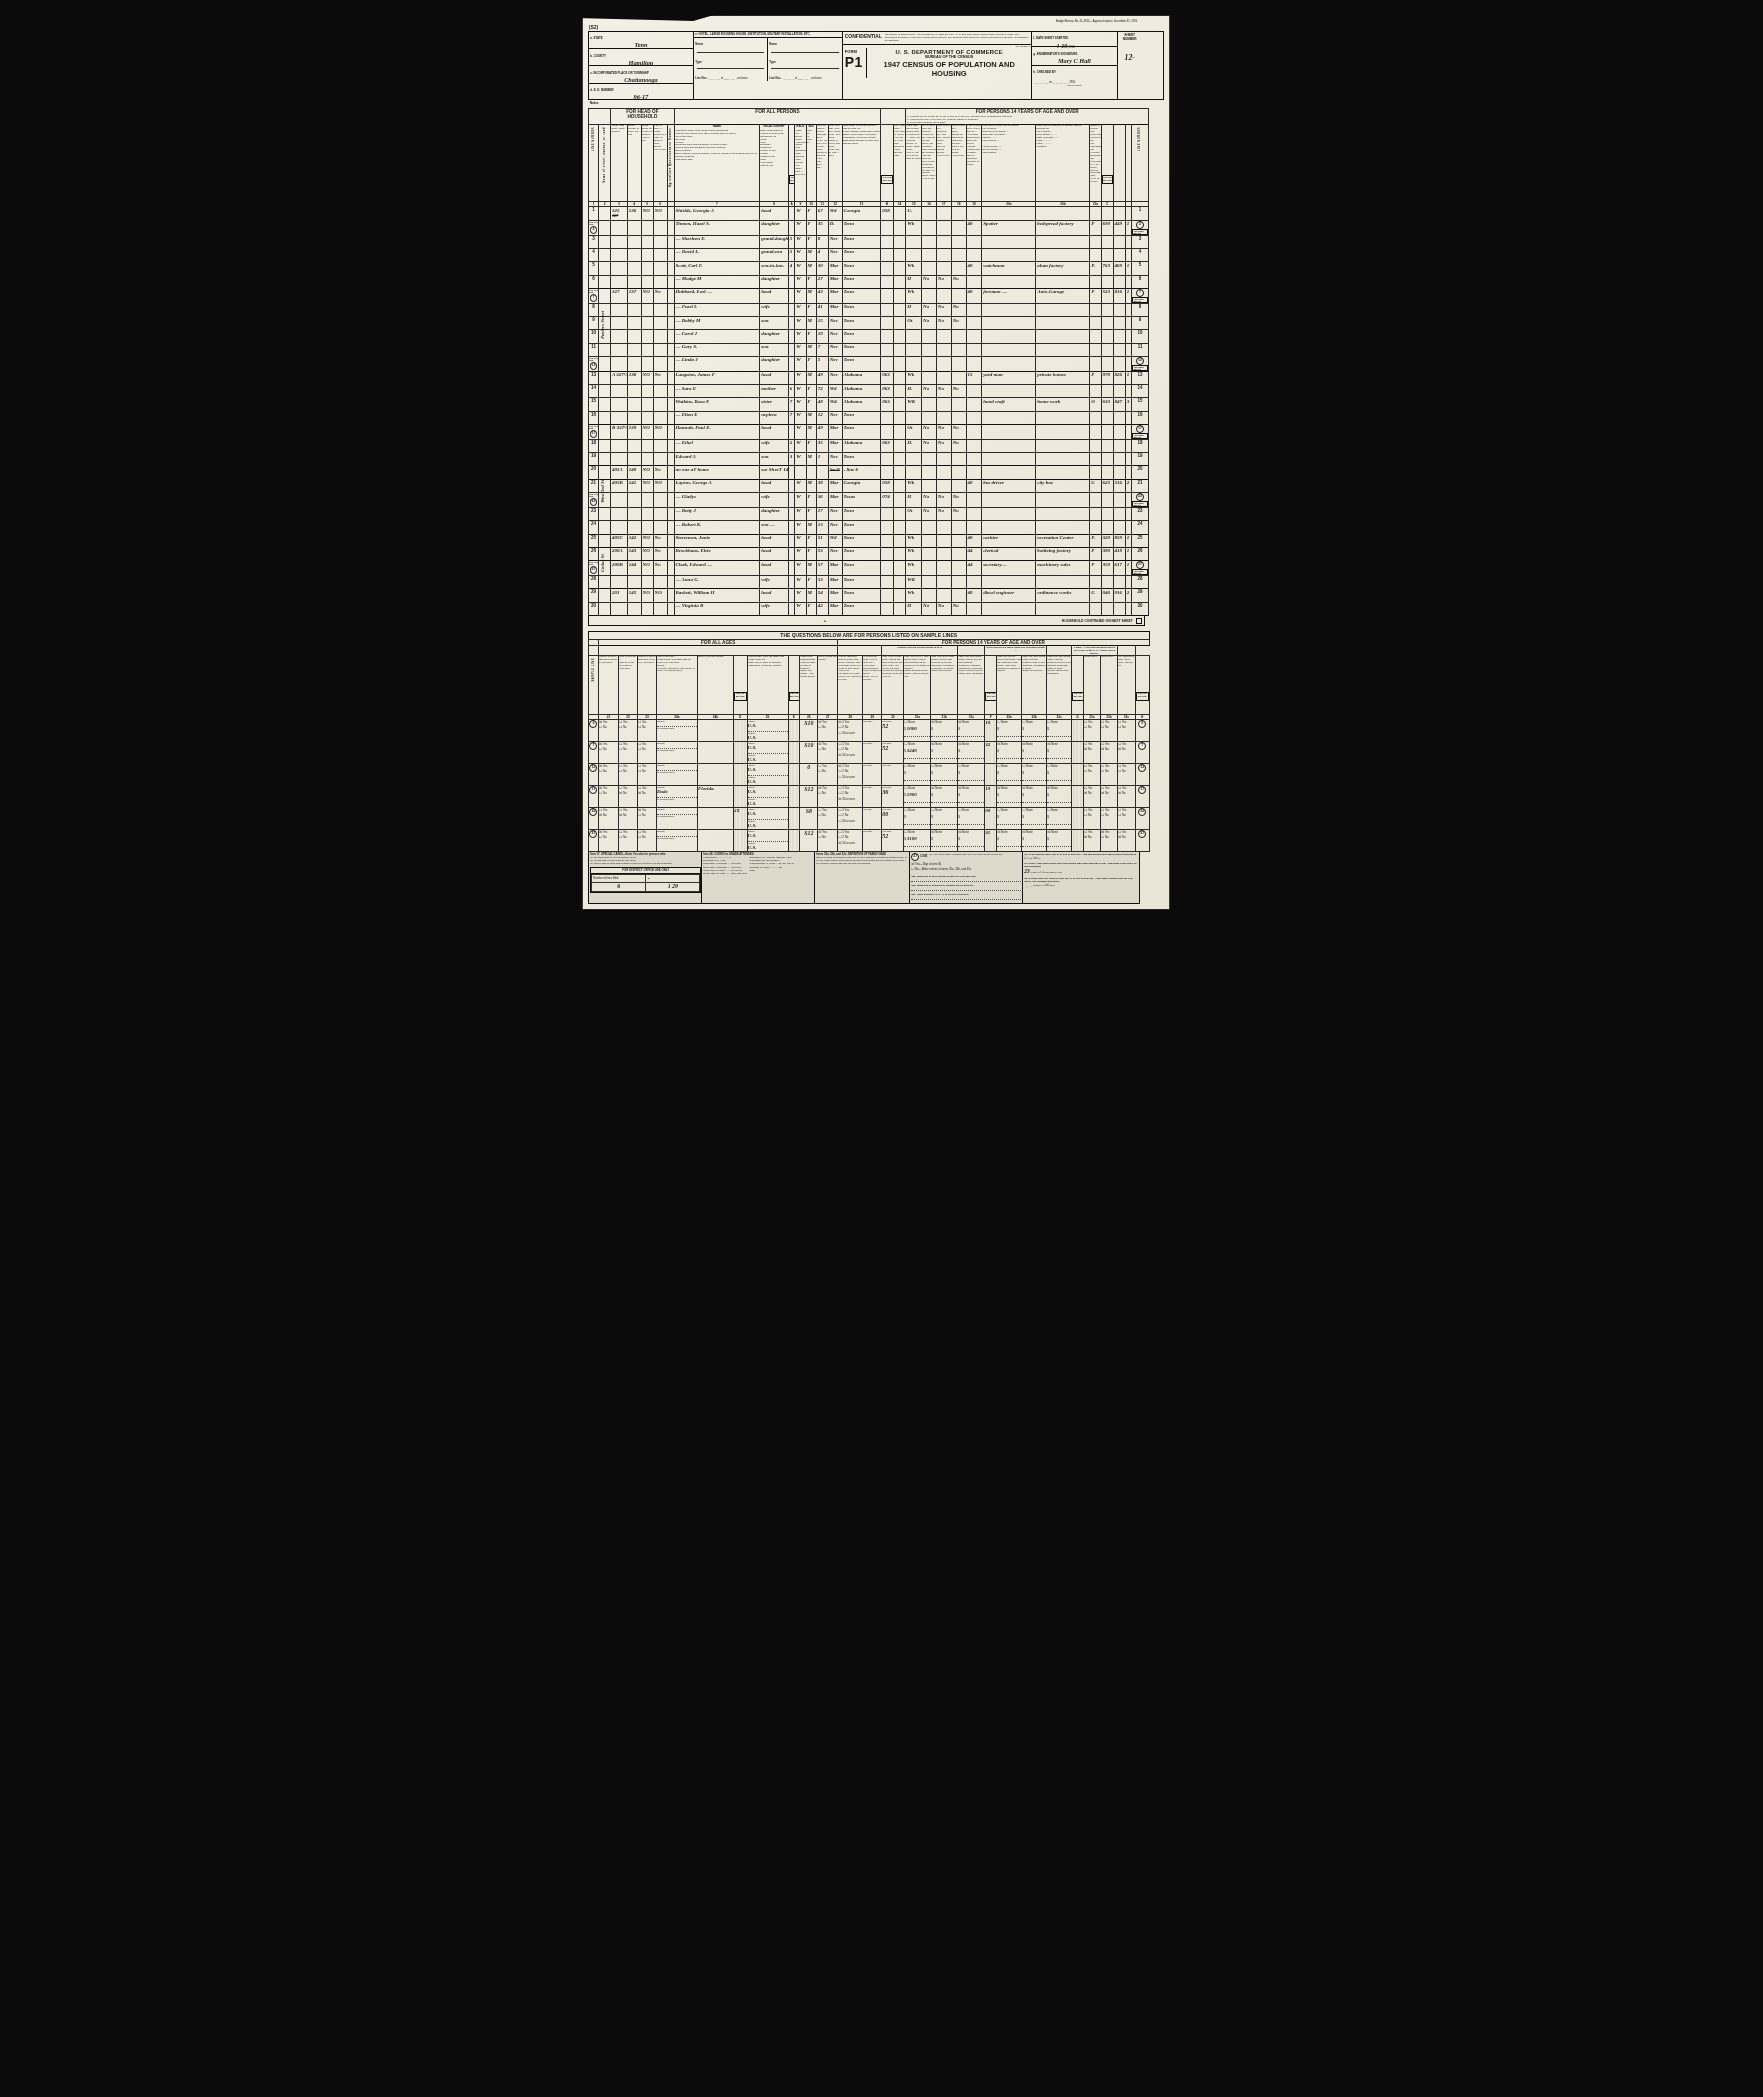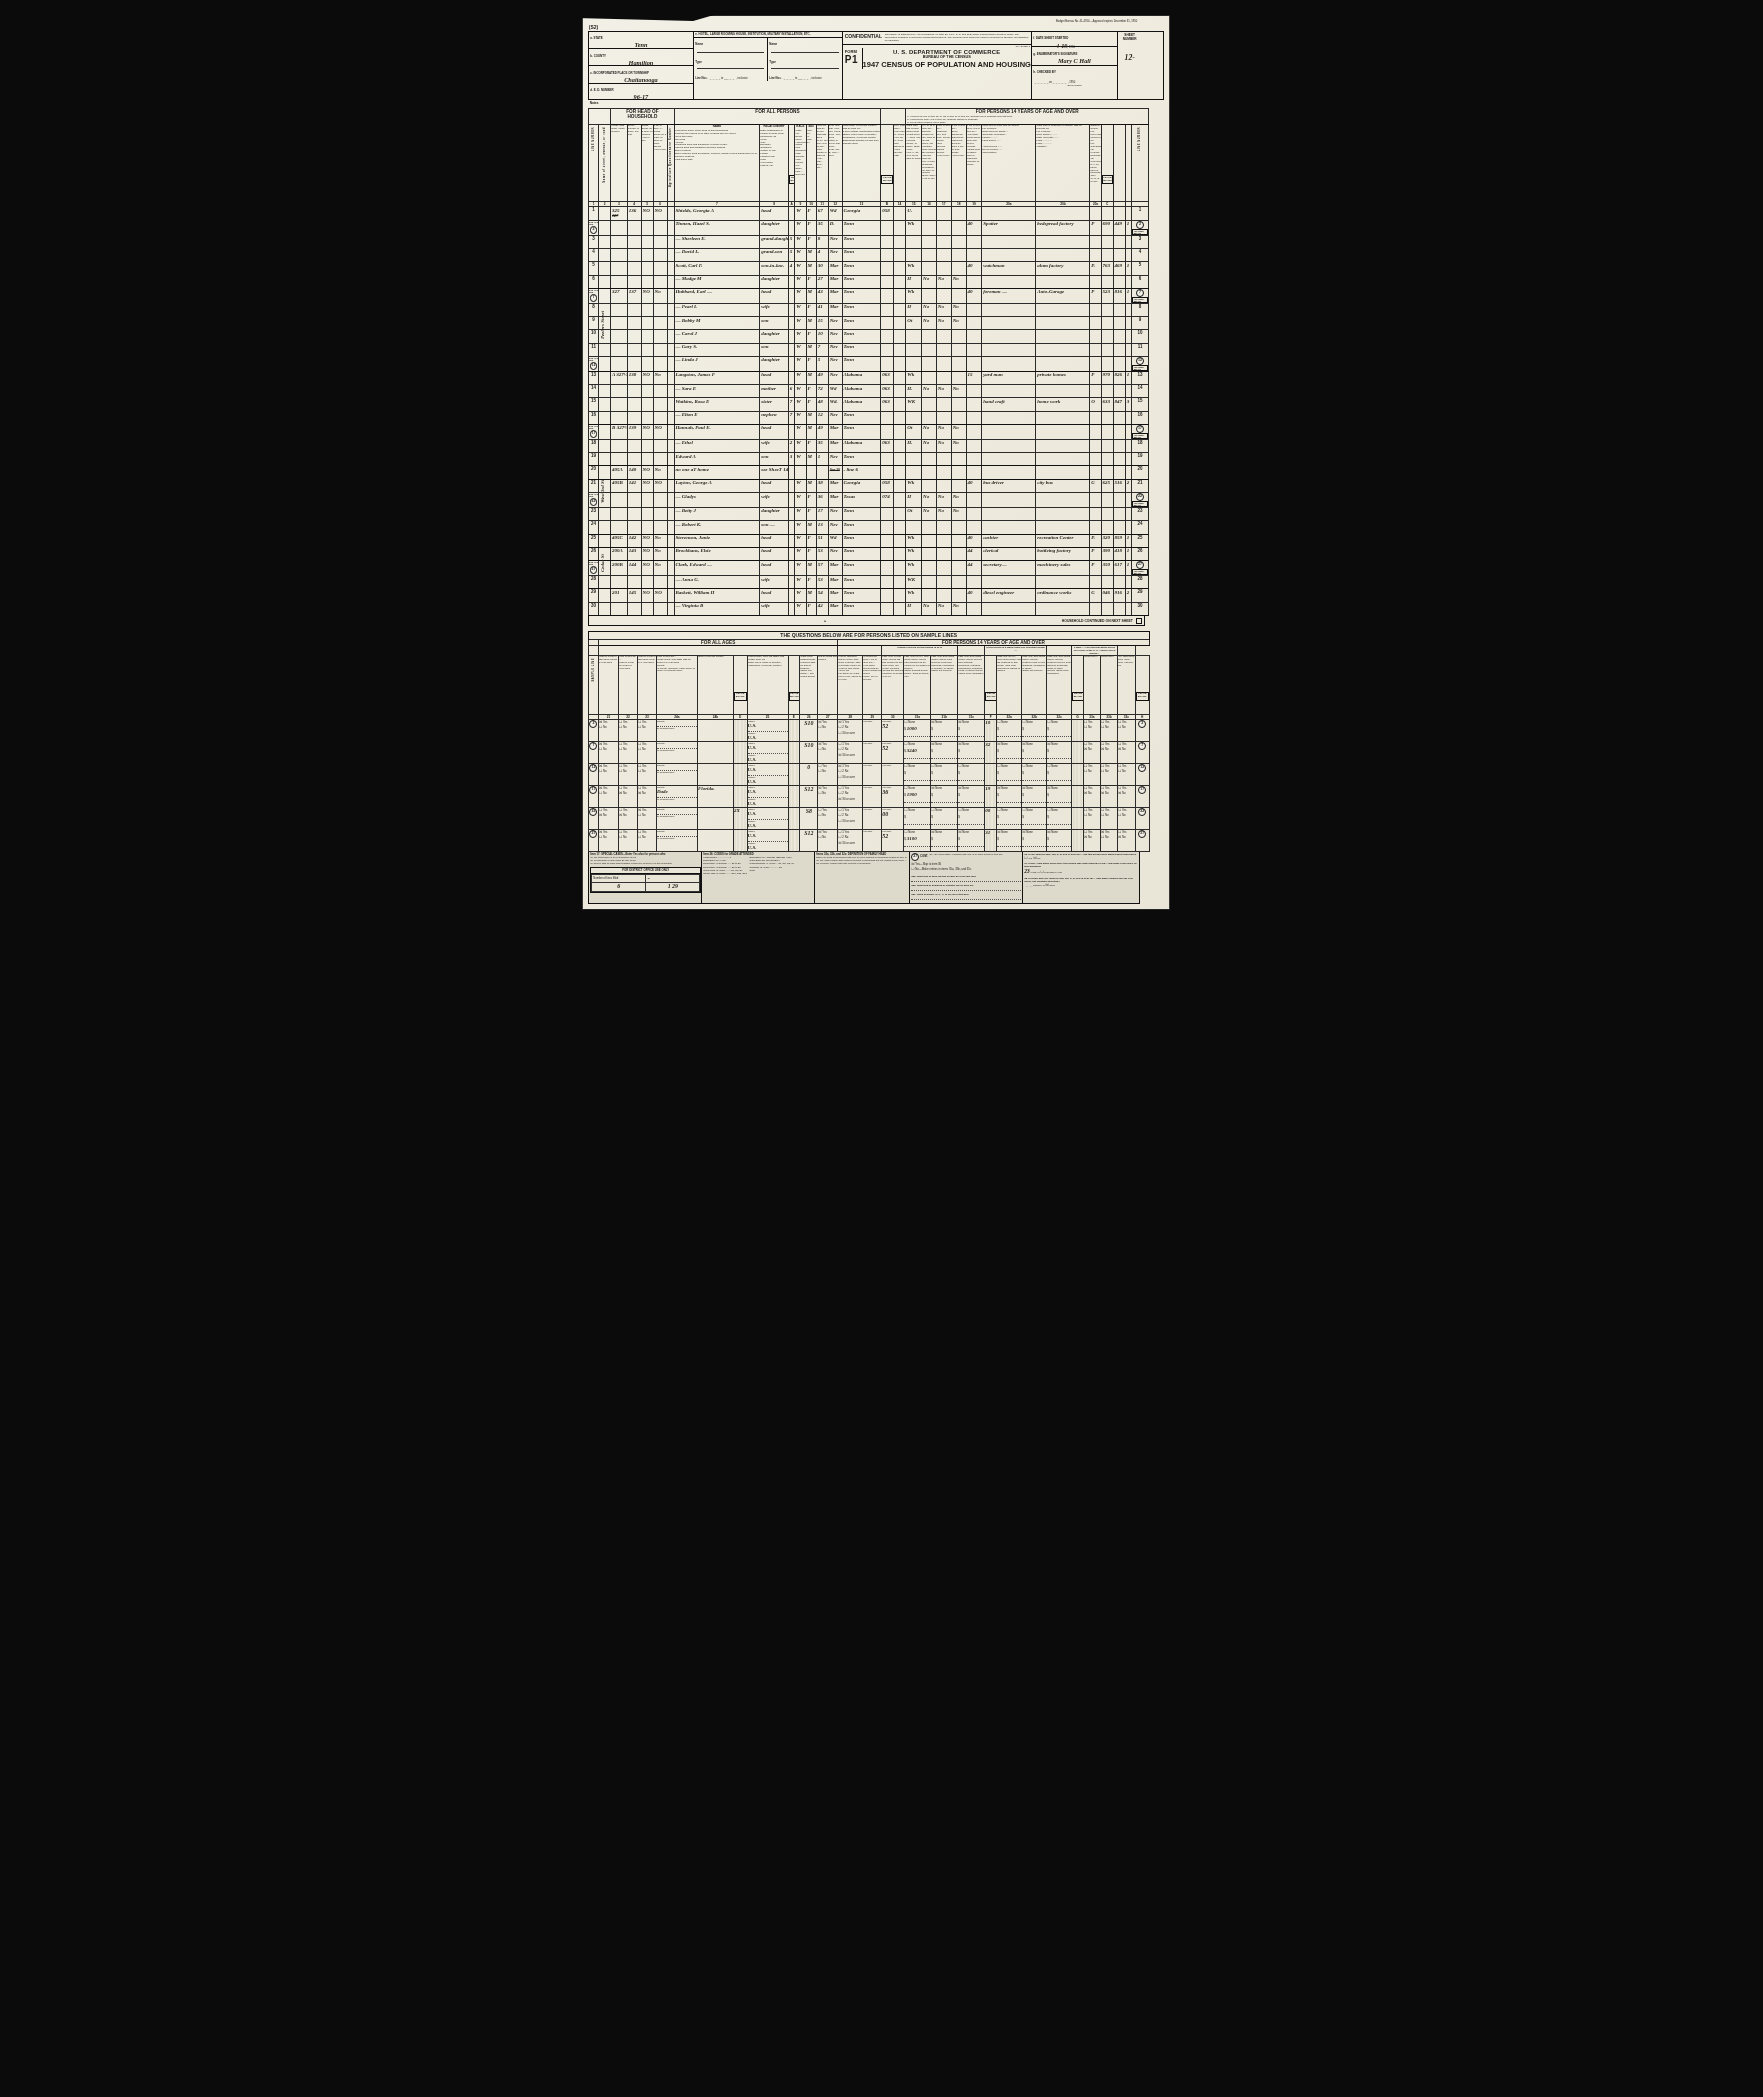--- a/index.html
+++ b/index.html
@@ -24,21 +24,21 @@
   .hotel-cols{display:grid;grid-template-columns:1fr 1fr;}
   .hotel-cols>div{border-right:0.5px solid #111;}
   .hotel-cols>div:last-child{border-right:none;}
   .hline{font-size:2.7px;border-bottom:0.5px solid #333;margin:4.5px 1.4px 0 1.4px;}
   .conf{display:flex;gap:2.7px;padding:1.4px 1.8px;border-bottom:0.7px solid #111;}
   .conf b{font-size:5px;}
   .conf .txt{font-size:2.5px;line-height:1.25;}
   .midrow{display:flex;}
   .formp1{border-right:0.7px solid #111;padding:0.9px 3.6px 0 1.8px;}
   .formp1 .f{font-size:4.1px;font-weight:bold;}
-  .formp1 .p1{font-size:10px;font-weight:bold;letter-spacing:0.5px;}
+  .formp1 .p1{font-size:14px;font-weight:bold;letter-spacing:0.5px;}
   .dept{flex:1;text-align:center;padding-top:0.9px;}
   .dept .d1{font-size:5.9px;font-weight:bold;letter-spacing:0.2px;}
   .dept .d2{font-size:3.8px;font-weight:bold;}
   .dept .d3{font-size:7.5px;font-weight:bold;margin-top:1.4px;}
   .smallid{font-size:2.5px;text-align:right;padding-right:0.9px;}
   .sheetbox{text-align:center;}
   .sheetbox .t{font-size:3.2px;font-weight:bold;border-bottom:none;padding-top:1.4px;}
   .notes{font-size:3.2px;font-weight:bold;padding:0.5px 1.8px 3.6px 1.8px;}
   
   table{border-collapse:collapse;table-layout:fixed;}

